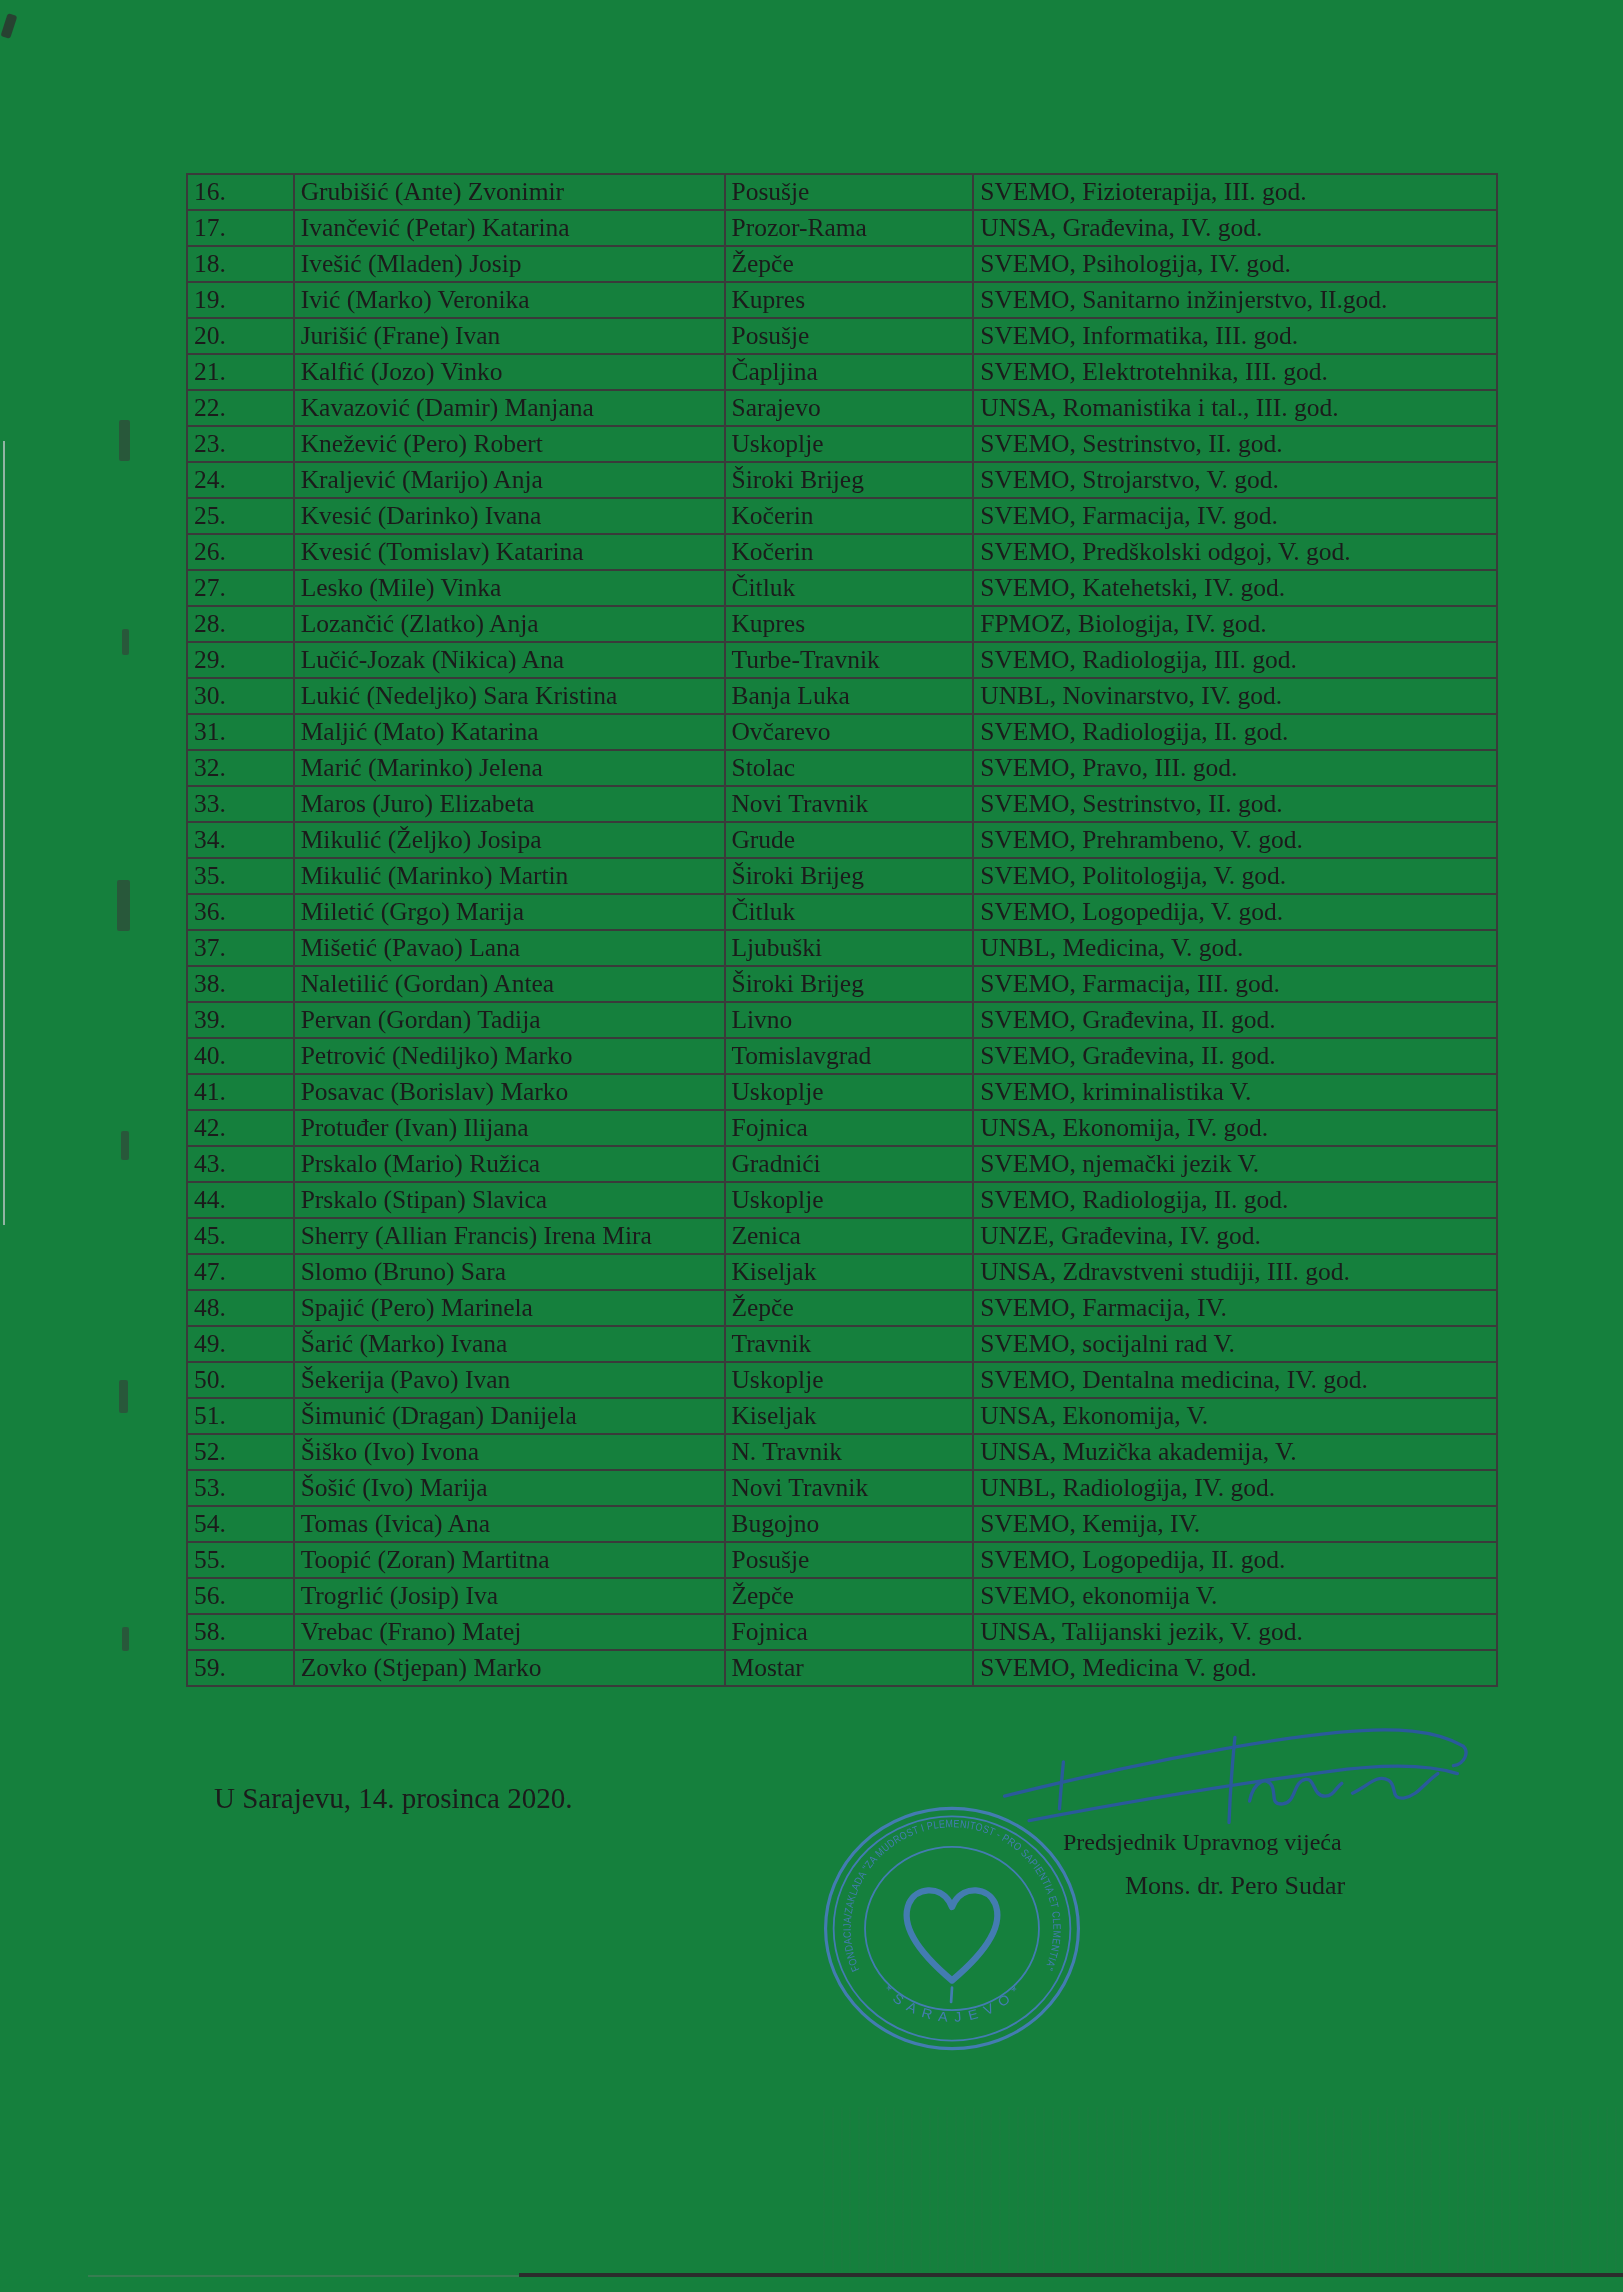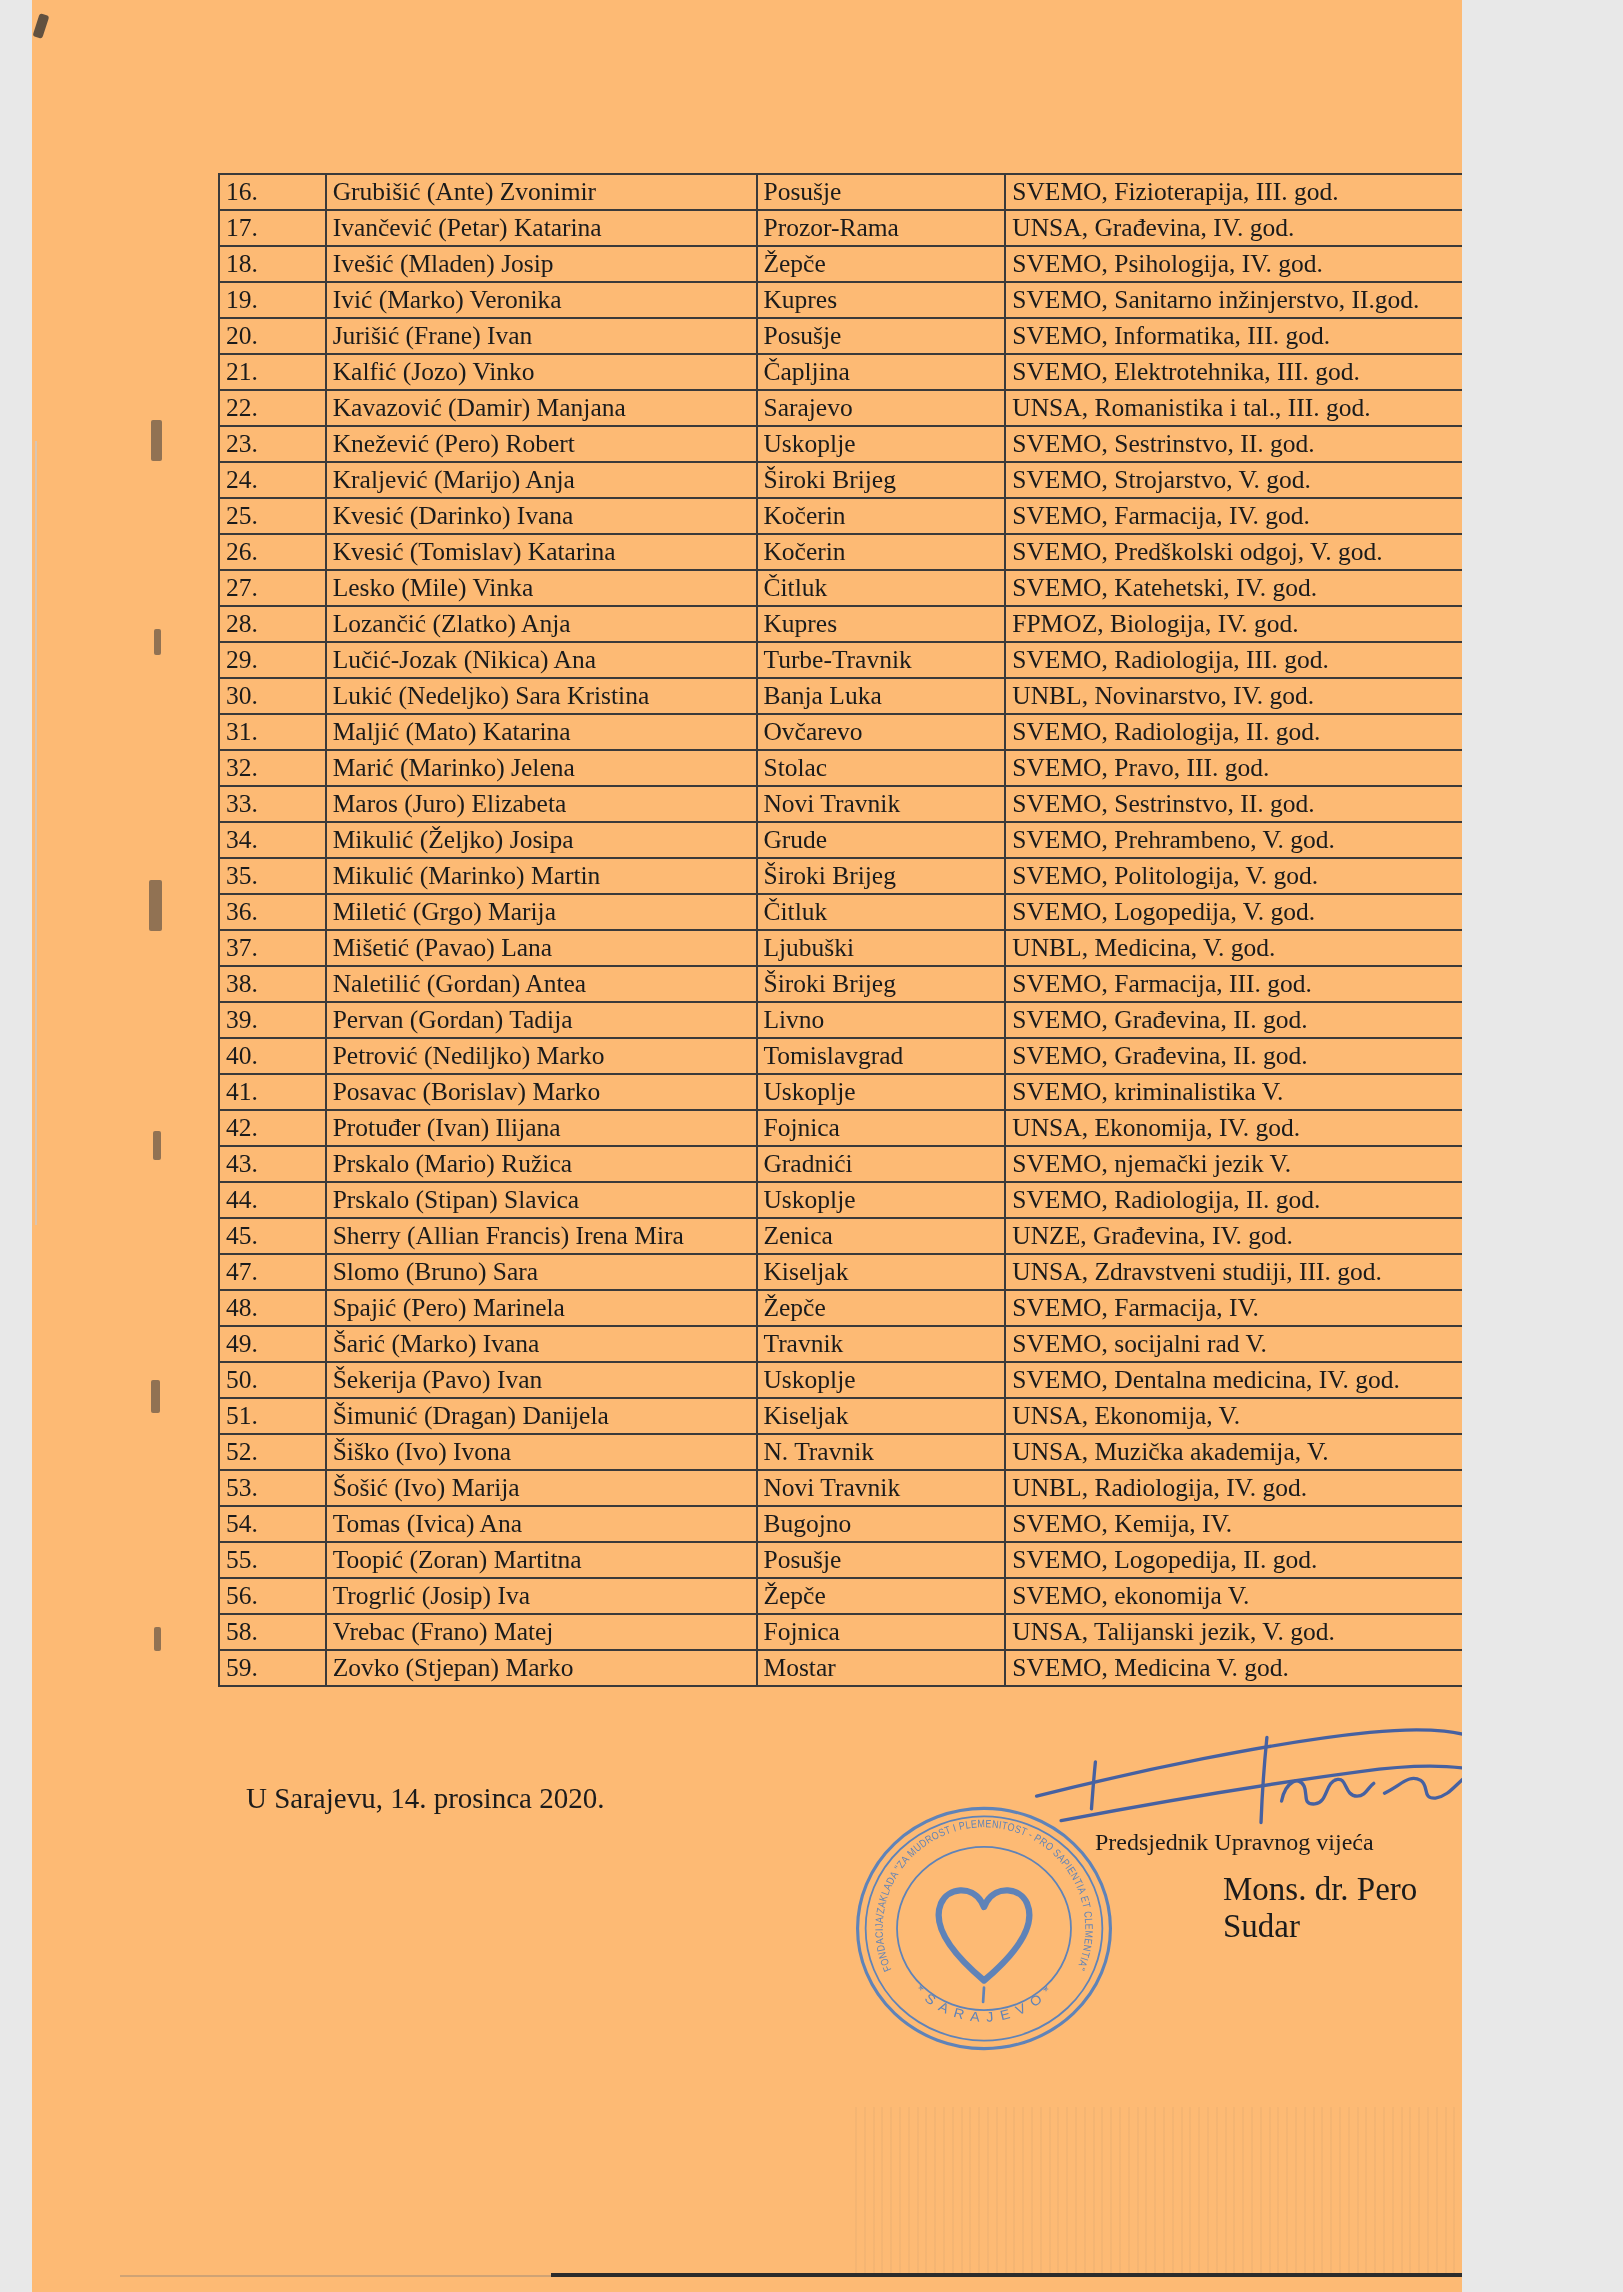--- a/index.html
+++ b/index.html
@@ -1,23 +1,22 @@
 <!DOCTYPE html>
 <html><head>
 <meta charset="utf-8">
 <style>
   html,body{margin:0;padding:0;background:#e8e8e8;}
   .page{
     position:relative;
-    width:1430px;height:2293px;
-    background:#fdba74;
+    width:1623px;height:2293px;
+    background:#15803d;
     overflow:hidden;
     font-family:"Liberation Serif","DejaVu Serif",serif;
     color:#1b1b1b;
-    margin-left:32px;
   }
   
   table.roster{
     position:absolute;left:186px;top:173px;width:1290px;
     border-collapse:collapse;table-layout:fixed;
   }
   table.roster td{
     border:2px solid #3a3a3a;
     height:34px;
     font-size:25.5px;
@@ -27,21 +26,21 @@
     overflow:hidden;
     padding:0 5.9px;
   }
   td.c-no{width:93px;padding-left:23.5px;}
   td.c-name{width:417px;padding-left:15.7px;}
   td.c-place{width:235px;padding-left:11.8px;}
   td.c-study{width:510px;padding-left:9.8px;}
   
   .date-line{position:absolute;left:214px;top:1782px;font-size:29px;}
   .sig-title{position:absolute;left:1063px;top:1829px;font-size:24px;}
-  .sig-name{position:absolute;left:1191px;top:1871px;font-size:33px;}
+  .sig-name{position:absolute;left:1125px;top:1871px;font-size:26px;}
   
   .stamp{position:absolute;left:814px;top:1794px;width:276px;height:269px;opacity:.88;}
   .signature{position:absolute;left:985px;top:1703px;width:490px;height:147px;opacity:.88;}
   
   .artifact{position:absolute;pointer-events:none;}
   .speck-topleft{left:3.9px;top:13.7px;width:9.8px;height:23.5px;background:#2e2e2e;border-radius:2.9px;transform:rotate(18deg);opacity:.75;}
   .edge-line{left:2.9px;top:441px;width:2px;height:784px;background:#c7cad0;opacity:.7;}
   .smudge{background:#393939;border-radius:2px;filter:blur(0.6px);opacity:.55;}
   .sm1{left:119px;top:420px;width:10.8px;height:41px;}
   .sm2{left:122px;top:629px;width:6.9px;height:25.5px;}

